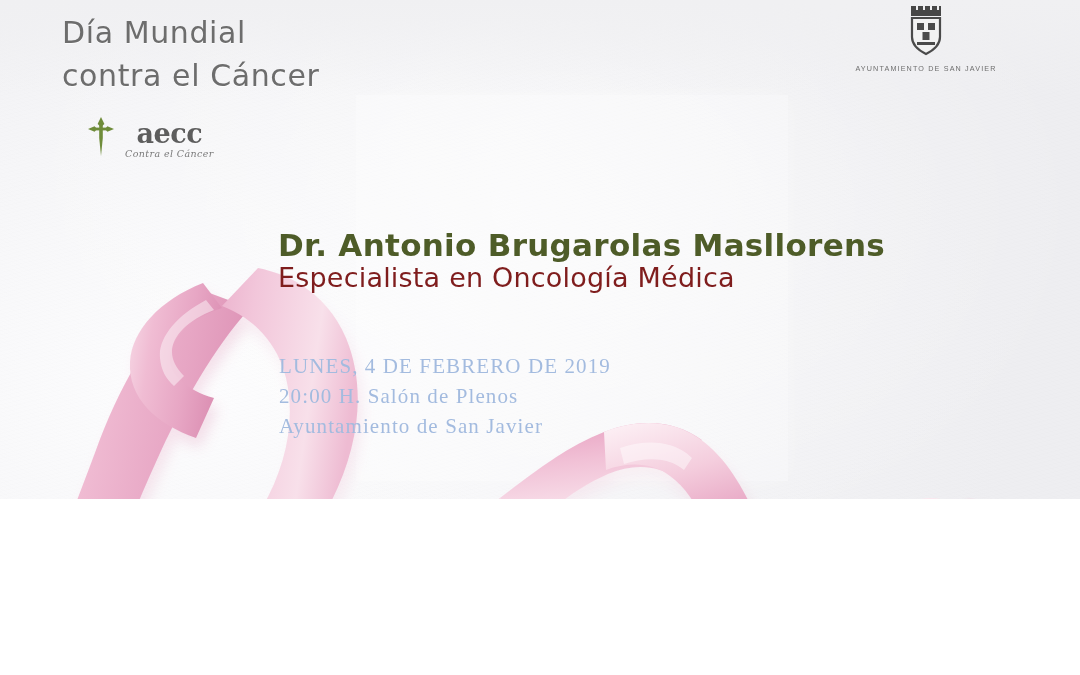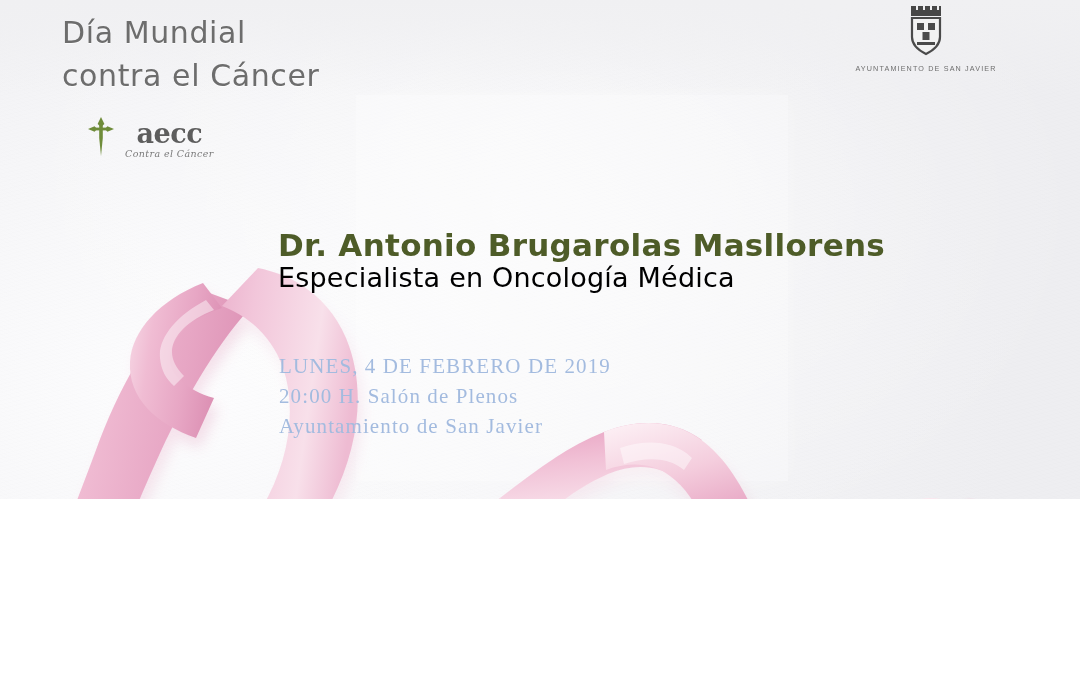--- a/index.html
+++ b/index.html
@@ -163,21 +163,21 @@
     font-weight: bold;
     font-size: 31px;
     letter-spacing: 0.3px;
     white-space: nowrap;
     margin-top: 9px;
   }
   .specialty {
     position: absolute;
     left: 278px;
     top: 262px;
-    color: #000000;
+    color: #7f1d1d;
     font-family: "DejaVu Sans", sans-serif;
     font-size: 27px;
     letter-spacing: 0.2px;
     white-space: nowrap;
   }
   .details {
     position: absolute;
     left: 279px;
     top: 352px;
     color: #a3bbdf;

